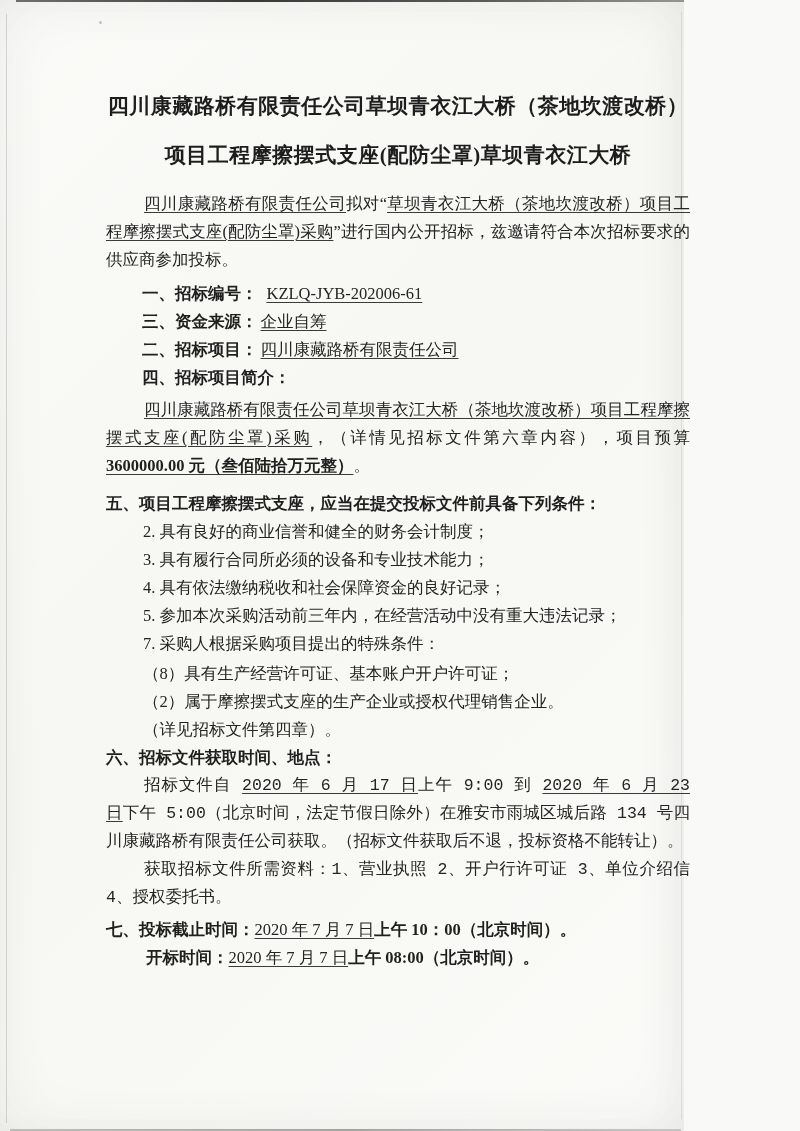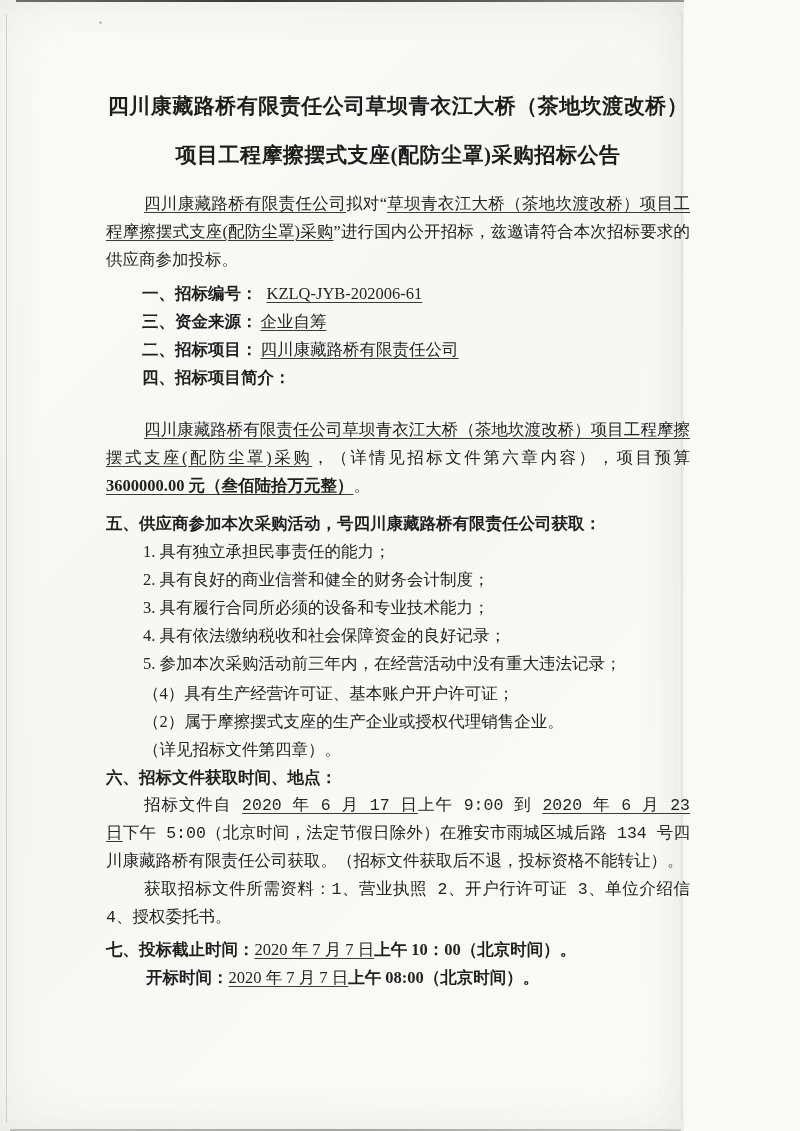--- a/index.html
+++ b/index.html
@@ -44,65 +44,65 @@
 
   .b{font-weight:700;color:#1f1f1f;}
   .u{text-decoration:underline;text-underline-offset:3px;
      text-decoration-thickness:1px;text-decoration-color:#3a3a3a;}
   .val-gap{margin-left:9px;}
   .val-sp{margin-left:3px;}
   .li{padding-left:37px;}
 
   .mt-intro{margin-top:10px;}
   .mt-fields{margin-top:6px;margin-left:36px;}
-  .mt-summary{margin-top:24px;}
+  .mt-summary{margin-top:4px;}
   .mt-s5{margin-top:10px;}
   .mt-subs{margin-top:2px;}
   .mt-p{font-family:Liberation Mono, monospace;}
   .mt-s7{margin-top:4px;}
 </style>
 </head>
 <body>
 
 <div class="page">
   <div class="edge-top"></div>
   <div class="edge-left"></div>
   <div class="edge-right"></div>
   <div class="edge-bottom"></div>
   <div class="speck"></div>
   <div class="vignette"></div>
 
   <div class="content">
 
     <h1 class="title">
       <span class="tline">四川康藏路桥有限责任公司草坝青衣江大桥（茶地坎渡改桥）</span>
-      <span class="tline">项目工程摩擦摆式支座(配防尘罩)采购招标公告</span>
+      <span class="tline">项目工程摩擦摆式支座(配防尘罩)草坝青衣江大桥</span>
     </h1>
 
     <p class="para indent mt-intro"><span class="u">四川康藏路桥有限责任公司</span><span>拟对“</span><span class="u">草坝青衣江大桥（茶地坎渡改桥）项目工程摩擦摆式支座(配防尘罩)采购</span><span>”进行国内公开招标，兹邀请符合本次招标要求的供应商参加投标。</span></p>
 
     <div class="mt-fields">
       <div class="line"><span class="b">一、招标编号：</span><span class="u val-gap">KZLQ-JYB-202006-61</span></div>
       <div class="line"><span class="b">三、资金来源：</span><span class="u val-sp">企业自筹</span></div>
       <div class="line"><span class="b">二、招标项目：</span><span class="u val-sp">四川康藏路桥有限责任公司</span></div>
       <div class="line"><span class="b">四、招标项目简介：</span></div>
     </div>
 
     <p class="para indent mt-summary"><span class="u">四川康藏路桥有限责任公司草坝青衣江大桥（茶地坎渡改桥）项目工程摩擦摆式支座(配防尘罩)采购</span><span>，（详情见招标文件第六章内容），项目预算 </span><span class="u b">3600000.00 元（叁佰陆拾万元整）</span><span>。</span></p>
 
-    <div class="line b mt-s5">五、供应商参加本次采购活动，号四川康藏路桥有限责任公司获取：</div>
+    <div class="line b mt-s5">五、项目工程摩擦摆式支座，应当在提交投标文件前具备下列条件：</div>
     <div>
-      <div class="line li">1. 具有独立承担民事责任的能力；</div>
       <div class="line li">2. 具有良好的商业信誉和健全的财务会计制度；</div>
       <div class="line li">3. 具有履行合同所必须的设备和专业技术能力；</div>
       <div class="line li">4. 具有依法缴纳税收和社会保障资金的良好记录；</div>
       <div class="line li">5. 参加本次采购活动前三年内，在经营活动中没有重大违法记录；</div>
+      <div class="line li">7. 采购人根据采购项目提出的特殊条件：</div>
     </div>
     <div class="mt-subs">
-      <div class="line li">（4）具有生产经营许可证、基本账户开户许可证；</div>
+      <div class="line li">（8）具有生产经营许可证、基本账户开户许可证；</div>
       <div class="line li">（2）属于摩擦摆式支座的生产企业或授权代理销售企业。</div>
       <div class="line li">（详见招标文件第四章）。</div>
     </div>
 
     <div class="line b">六、招标文件获取时间、地点：</div>
     <p class="para indent mt-p"><span>招标文件自 </span><span class="u">2020 年 6 月 17 日</span><span>上午 9:00 到 </span><span class="u">2020 年 6 月 23 日</span><span>下午 5:00（北京时间，法定节假日除外）在雅安市雨城区城后路 134 号四川康藏路桥有限责任公司获取。（招标文件获取后不退，投标资格不能转让）。</span></p>
     <p class="para indent mt-p">获取招标文件所需资料：1、营业执照 2、开户行许可证 3、单位介绍信 4、授权委托书。</p>
 
     <div class="mt-s7">
       <div class="line"><span class="b">七、投标截止时间：</span><span class="u">2020 年 7 月 7 日</span><span class="b">上午 10：00（北京时间）。</span></div>

